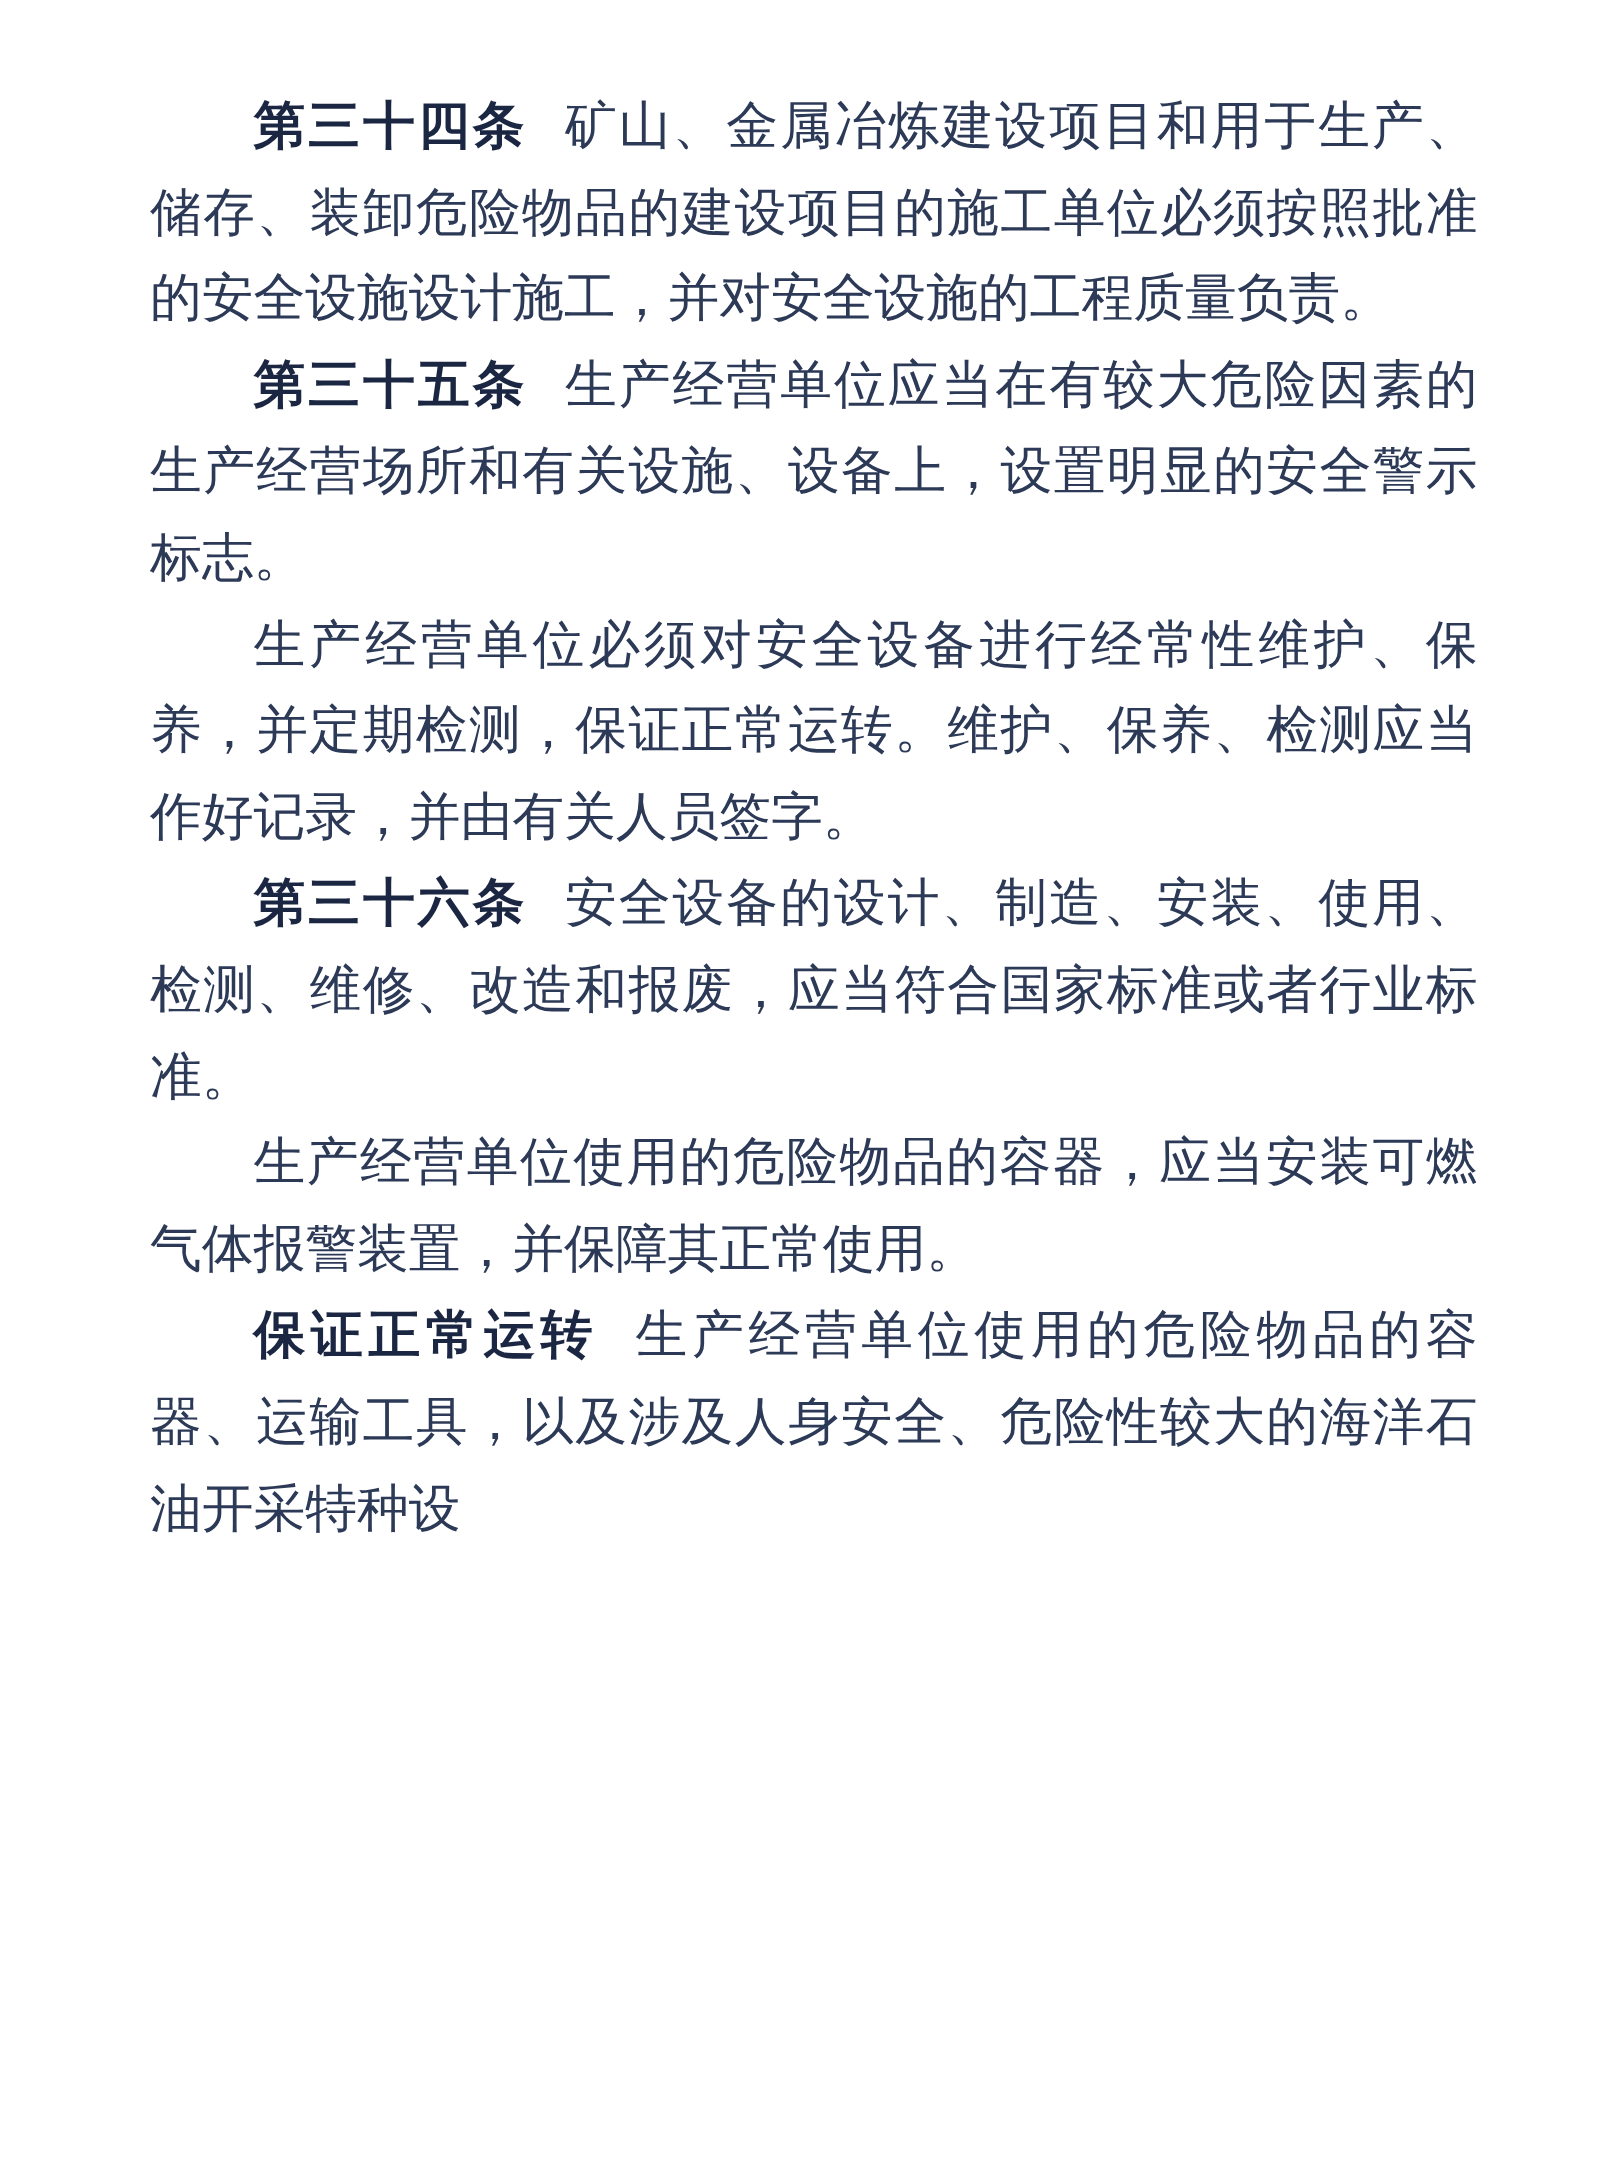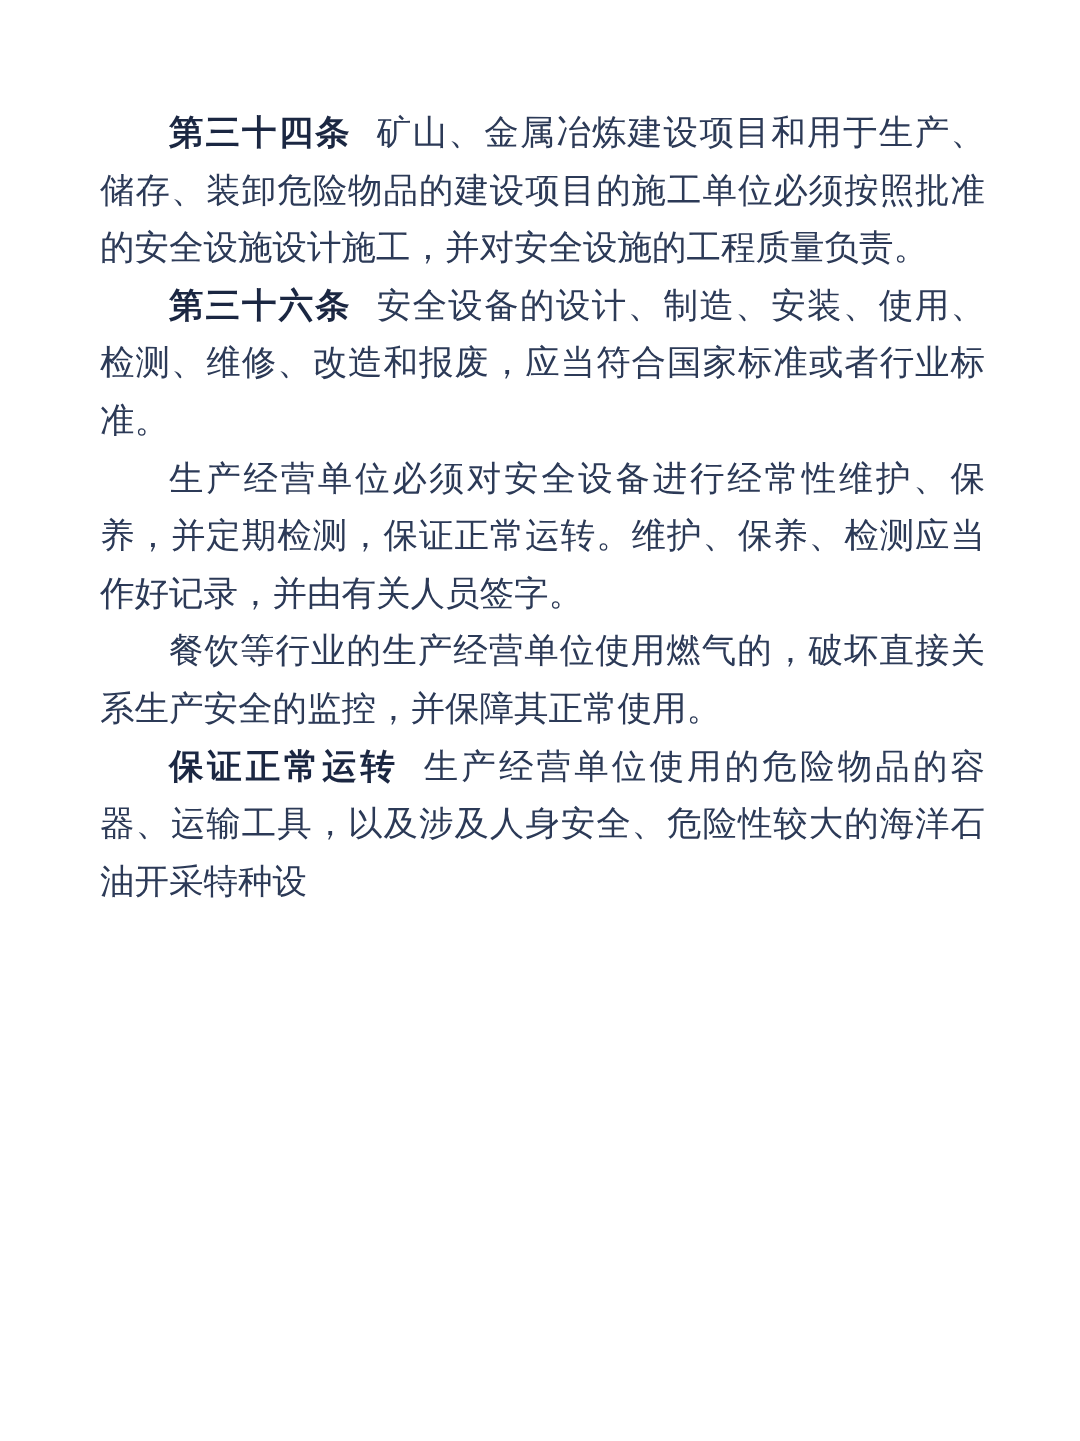--- a/index.html
+++ b/index.html
@@ -11,21 +11,21 @@
     margin: 0;
     padding: 0;
     background: var(--page-bg);
   }
   .page {
     position: relative;
     width: 1080px;
     height: 1441px;
     box-sizing: border-box;
     background: var(--page-bg);
-    padding: 104px 95px 0 100px;
+    padding: 56px 95px 0 100px;
     overflow: hidden;
   }
   .para {
     margin: 0;
     font-family: "Liberation Serif", "DejaVu Serif", serif;
     font-size: 34.5px;
     line-height: 57.6px;
     color: var(--body-color);
     text-align: justify;
     text-indent: 2em;
@@ -40,23 +40,24 @@
   }
 </style>
 </head>
 <body>
 
 <div class="page">
 
   <p class="para"><span class="article">第三十四条</span><span>矿山、金属冶炼建设项目和用于生产、储存、装卸危险物品的建设项目的施工单位必须按照批准的安全设施设计施工，并对安全设施的工程质量负责。</span></p>
 
 
+  <p class="para"><span class="article">第三十五条</span><span>生产经营单位应当在有较大危险因素的生产经营场所和有关设施、设备上，设置明显的安全警示标志。</span></p>
+
+  <p class="para"><span>生产经营单位必须对安全设备进行经常性维护、保养，并定期检测，保证正常运转。维护、保养、检测应当作好记录，并由有关人员签字。</span></p>
 
   <p class="para"><span class="article">第三十六条</span><span>安全设备的设计、制造、安装、使用、检测、维修、改造和报废，应当符合国家标准或者行业标准。</span></p>
 
-  <p class="para"><span>生产经营单位必须对安全设备进行经常性维护、保养，并定期检测，保证正常运转。维护、保养、检测应当作好记录，并由有关人员签字。</span></p>
 
-
-  <p class="para"><span>餐饮等行业的生产经营单位使用燃气的，破坏直接关系生产安全的监控，并保障其正常使用。</span></p>
+  <p class="para"><span>生产经营单位使用的危险物品的容器，应当安装可燃气体报警装置，并保障其正常使用。</span></p>
 
   <p class="para"><span class="article">保证正常运转</span><span>生产经营单位使用的危险物品的容器、运输工具，以及涉及人身安全、危险性较大的海洋石油开采特种设</span></p>
 
 </div>
 
 </body></html>

